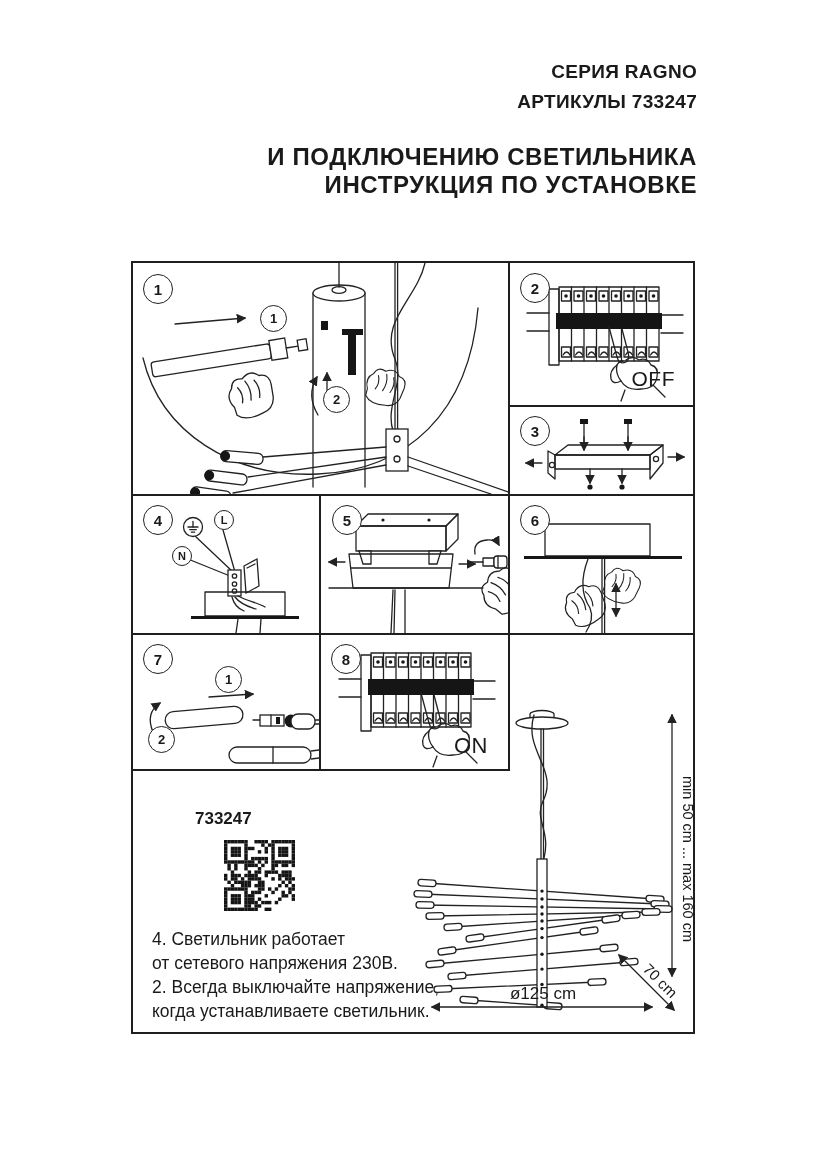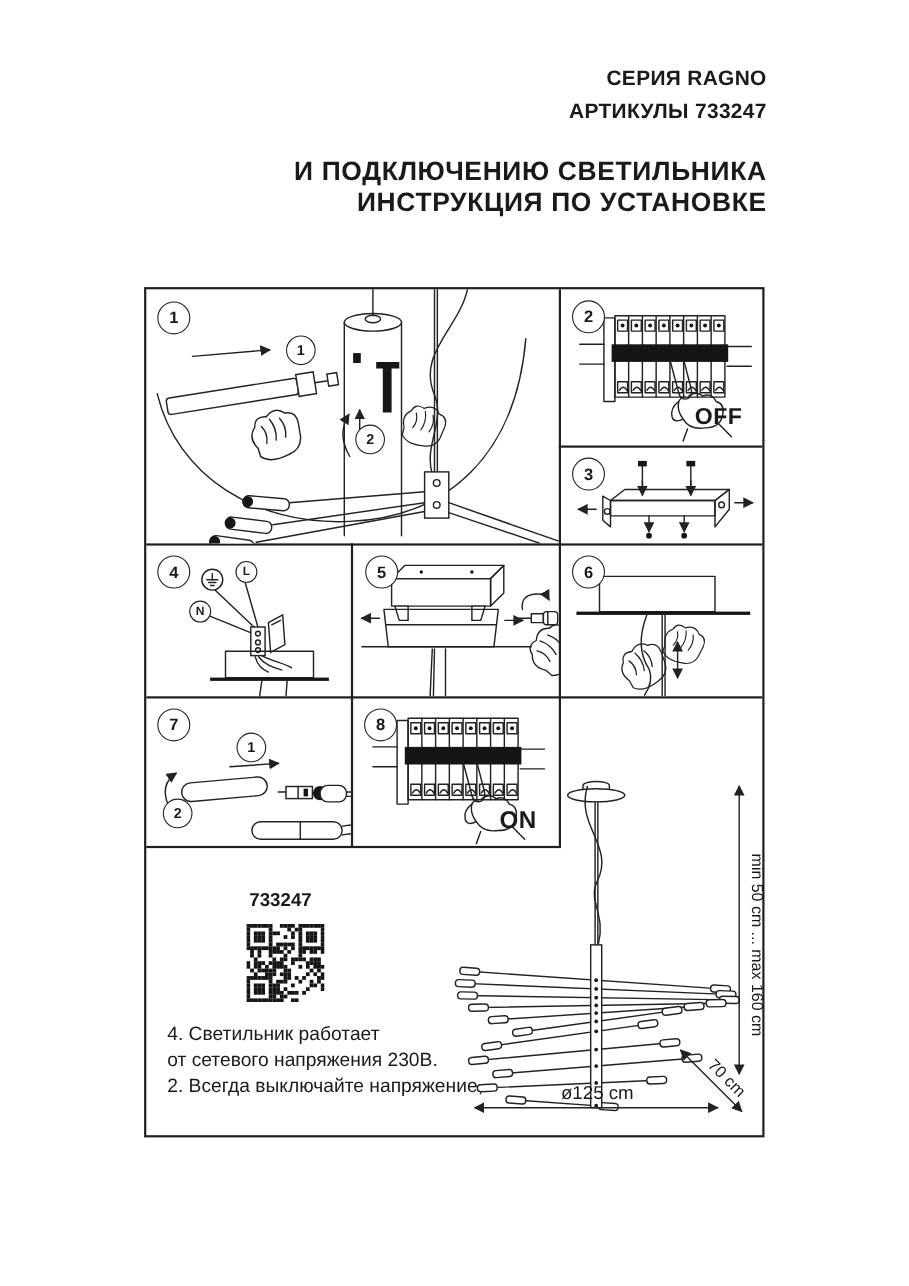--- a/index.html
+++ b/index.html
@@ -8,22 +8,22 @@
   .hdr{position:absolute;right:129px;text-align:right;white-space:nowrap;}
   .h1{font-size:19px;font-weight:bold;line-height:30px;letter-spacing:.3px;}
   .h2{font-size:24px;font-weight:bold;line-height:28px;letter-spacing:.6px;}
   #frame{position:absolute;left:131px;top:261px;width:564px;height:773px;border:2px solid #1f1f1f;box-sizing:border-box;}
   .vline,.hline{position:absolute;background:#1f1f1f;}
   .panel{position:absolute;}
   .panel svg{position:absolute;left:0;top:0;}
   .badge{position:absolute;width:28px;height:28px;border:1.7px solid #222;border-radius:50%;display:flex;align-items:center;justify-content:center;font-weight:bold;font-size:15px;background:#fff;z-index:3;}
   .sub{position:absolute;width:25px;height:25px;border:1.3px solid #222;border-radius:50%;display:flex;align-items:center;justify-content:center;font-weight:bold;font-size:13px;background:#fff;z-index:3;}
   .wire-badge{position:absolute;width:18px;height:18px;border:1.3px solid #222;border-radius:50%;display:flex;align-items:center;justify-content:center;font-weight:bold;font-size:11px;background:#fff;z-index:3;}
-  .switch-label{position:absolute;font-weight:bold;font-size:21px;letter-spacing:.5px;z-index:3;text-align:right;}
-  .art{position:absolute;font-weight:bold;font-size:17px;text-align:center;}
+  .switch-label{position:absolute;font-weight:normal;font-size:21px;letter-spacing:.5px;z-index:3;text-align:right;}
+  .art{position:absolute;font-weight:bold;font-size:17px;}
   .notes{position:absolute;font-size:17.5px;line-height:24px;white-space:nowrap;}
   .dim{position:absolute;font-size:14.5px;white-space:nowrap;}
   svg{display:block;}
   .ln{stroke:#222;stroke-width:1.3;fill:none;stroke-linecap:round;stroke-linejoin:round;}
   .fill{fill:#161616;stroke:none;}
   .wfill{fill:#ffffff;stroke:#222;stroke-width:1.3;}
 </style>
 </head>
 <body>
 
@@ -608,20 +608,21 @@
       <rect x="23.67" y="67.62" width="3.4309523809523808" height="3.4309523809523808" fill="#141414"></rect>
       <rect x="27.05" y="67.62" width="3.4309523809523808" height="3.4309523809523808" fill="#141414"></rect>
       <rect x="30.43" y="67.62" width="3.4309523809523808" height="3.4309523809523808" fill="#141414"></rect>
       <rect x="40.57" y="67.62" width="3.4309523809523808" height="3.4309523809523808" fill="#141414"></rect>
       <rect x="43.95" y="67.62" width="3.4309523809523808" height="3.4309523809523808" fill="#141414"></rect>
     </svg>
   <div class="notes" style="left:19px;top:664px">
     <div>4. Светильник работает</div>
     <div>от сетевого напряжения 230В.</div>
     <div>2. Всегда выключайте напряжение,</div>
+    <div>когда устанавливаете светильник.</div>
   </div>
 
   <svg id="chand" class="abs" style="left:250px;top:440px" width="314" height="330" viewBox="0 0 314 330">
     <g>
       <path class="ln" d="M147,18 v-7 a12,3.5 0 0 1 24,0 v7"></path>
       <ellipse class="wfill" cx="159" cy="20" rx="26" ry="6"></ellipse>
     </g>
     <line class="ln" x1="158" y1="26" x2="158" y2="157"></line>
     <line class="ln" x1="160.5" y1="26" x2="160.5" y2="157"></line>
     <path class="ln" d="M151,12 C140,48 176,66 160,98 C151,116 168,128 161,155"></path>

